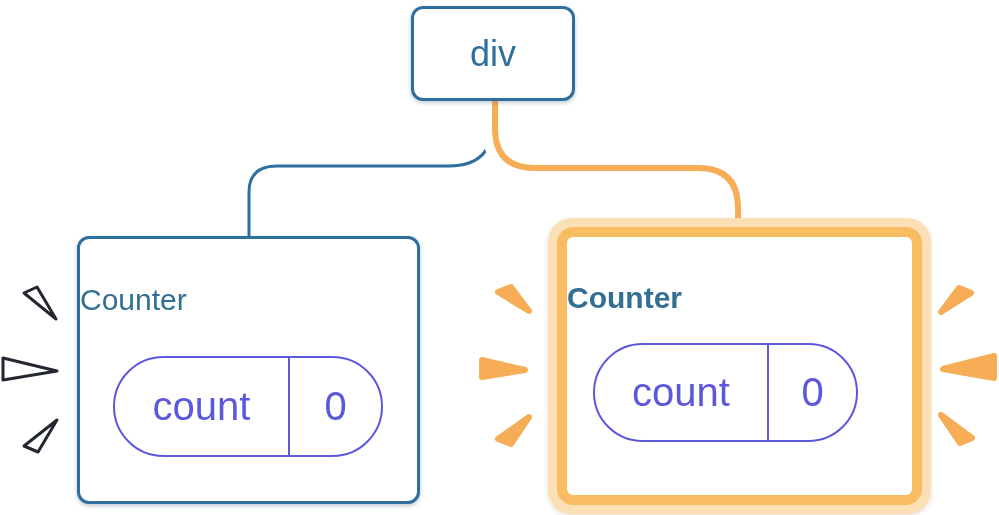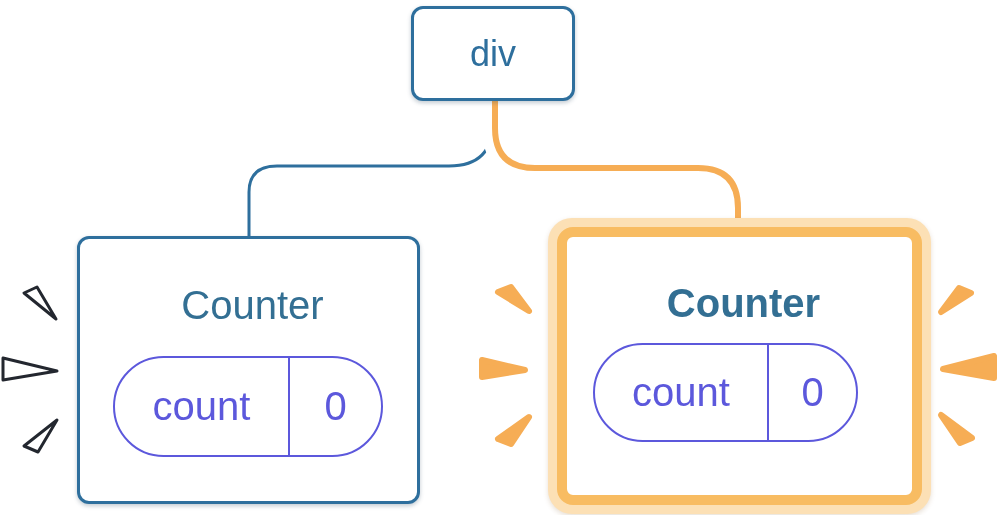--- a/index.html
+++ b/index.html
@@ -74,24 +74,22 @@
     left: 77px;
     top: 236px;
     width: 343px;
     height: 268px;
   }
   .counter-title {
     position: absolute;
     top: 44px;
     left: 0;
     right: 0;
-    text-align: center;
-    font-size: 40px;
+    font-size: 30px;
     color: var(--title-blue);
-    padding-left: 8px;
   }
   .counter-title.bold {
     font-weight: 700;
   }
   .pill {
     position: absolute;
     display: flex;
     background: #ffffff;
     border: 2px solid var(--purple);
     border-radius: 60px;

